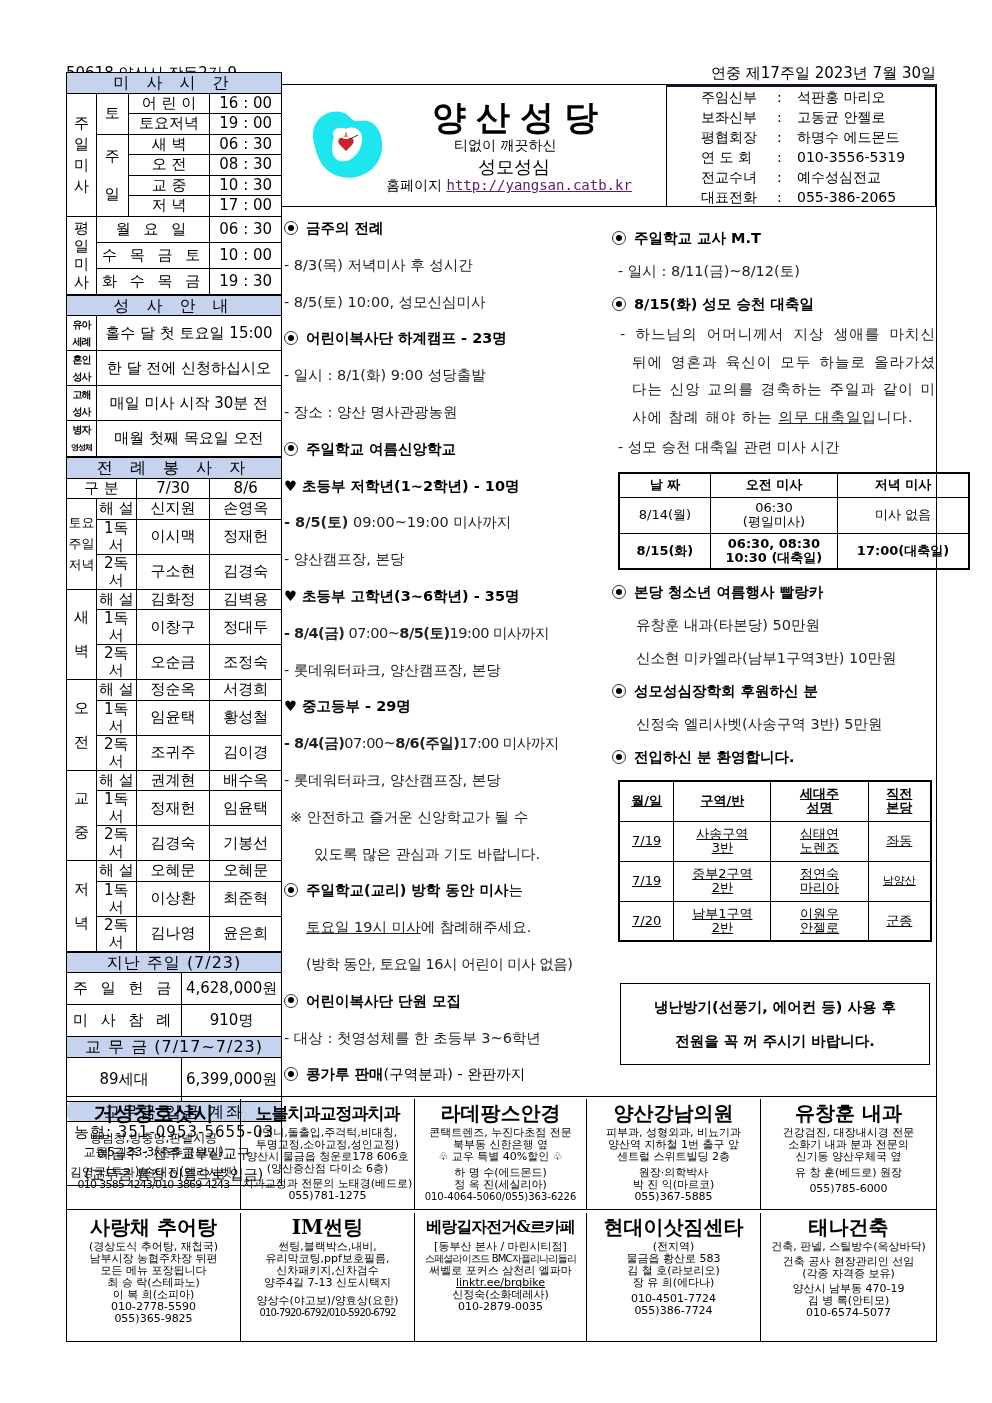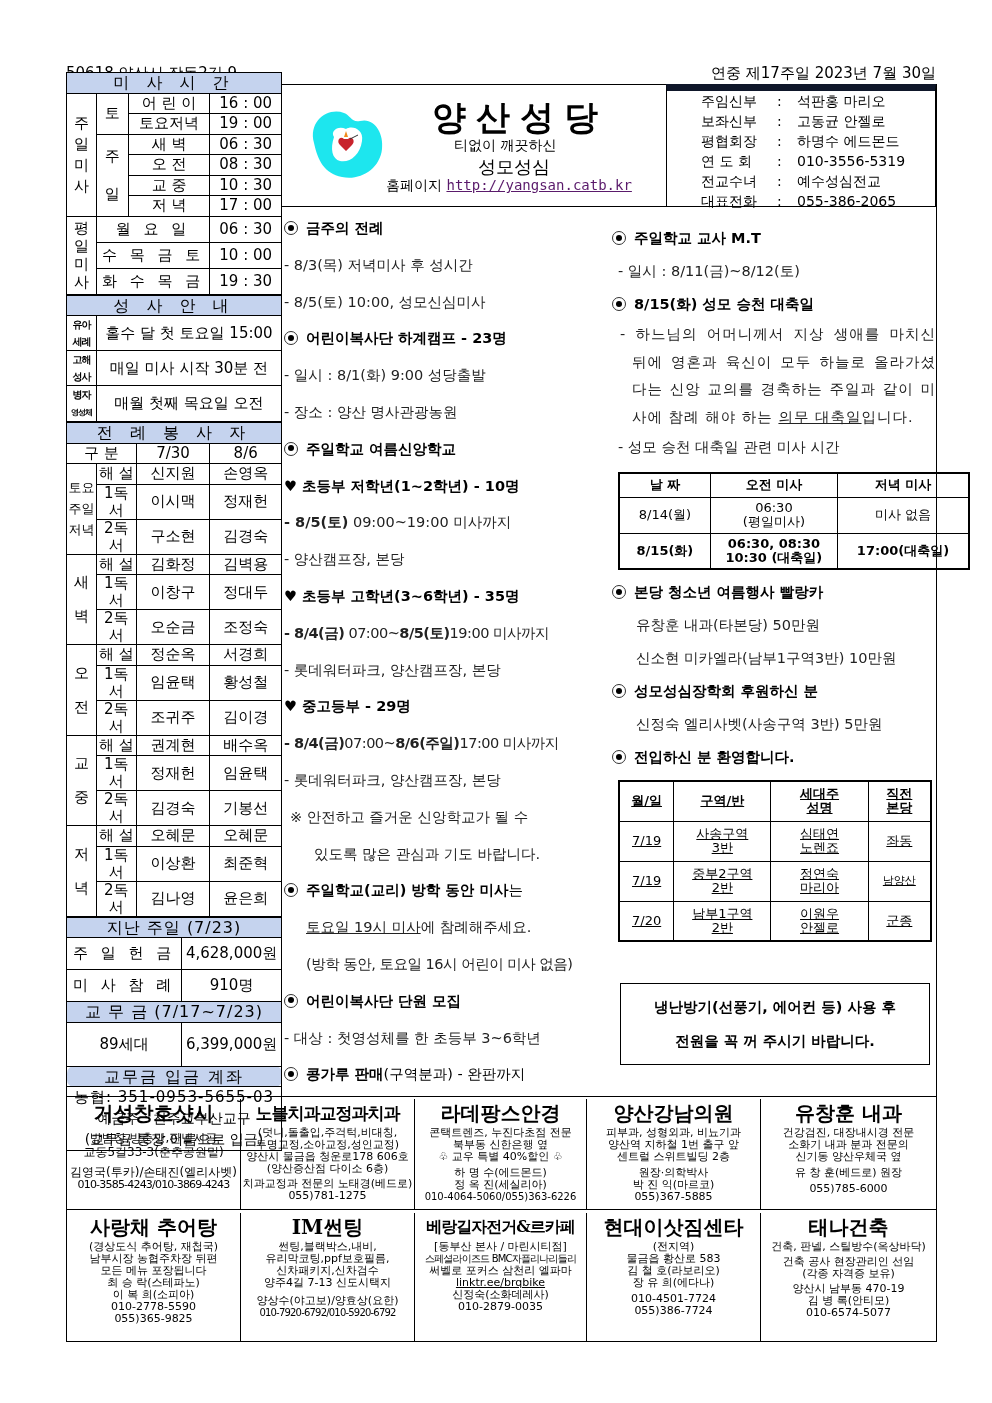--- a/index.html
+++ b/index.html
@@ -18,21 +18,21 @@
   .sq { font-size: 10px; line-height: 10px; font-weight: bold; letter-spacing: -1px; }
   .sq-tiny { font-size: 8px; }
   
   #masthead { left: 282px; top: 84px; width: 384px; height: 122px; border-top: 1px solid #000; }
   #logo { left: 22px; top: 18px; width: 84px; height: 78px; }
   #church-name { left: 150px; top: 10px; font-size: 34px; font-weight: bold; letter-spacing: 10px; }
   #motto1 { left: 172px; top: 52px; font-size: 14px; }
   #motto2 { left: 196px; top: 70px; font-size: 18px; }
   #homepage { left: 104px; top: 92px; font-size: 14px; }
   #homepage a { color: #5a1a6b; font-family: "DejaVu Sans Mono", monospace; text-decoration: underline; }
-  #staff { left: 666px; top: 84px; width: 270px; height: 122px; border-left: 1px solid #000; border-top: 7px solid #0f172a; border-right: 1px solid #000; padding: 0 0 0 34px; font-size: 14px; }
+  #staff { left: 666px; top: 84px; width: 270px; height: 122px; border-left: 1px solid #000; border-top: 3px solid #0f172a; border-right: 1px solid #000; padding: 0 0 0 34px; font-size: 14px; }
   #staff .row { height: 20px; line-height: 20px; display: flex; }
   #staff .k { width: 76px; }
   #staff .c { width: 20px; }
   
   #mid { left: 284px; top: 210px; width: 324px; font-size: 14.5px; }
   .item { height: 36.8px; line-height: 36.8px; white-space: nowrap; }
   .bullet { display: inline-block; width: 14px; height: 14px; border: 1.5px solid #333; border-radius: 50%; position: relative; vertical-align: -2px; margin-right: 8px; }
   .bullet::after { content: ""; position: absolute; left: 2.5px; top: 2.5px; width: 6px; height: 6px; background: #000; border-radius: 50%; }
   .b { font-weight: bold; }
   .u { text-decoration: underline; }
@@ -177,20 +177,24 @@
       </colgroup>
     <tbody>
         <tr>
           <td colspan="2" class="hdr">성 사 안 내</td>
         </tr>
     <tr>
           <td class="sq">유아<br>세례</td>
           <td>홀수 달 첫 토요일 15:00</td>
         </tr>
     <tr>
+          <td class="sq">혼인<br>성사</td>
+          <td>한 달 전에 신청하십시오</td>
+        </tr>
+    <tr>
           <td class="sq">고해<br>성사</td>
           <td>매일 미사 시작 30분 전</td>
         </tr>
     <tr>
           <td class="sq">병자<br><span class="sq-tiny">영성체</span></td>
           <td>매월 첫째 목요일 오전</td>
         </tr>
   </tbody>
     </table>
 

